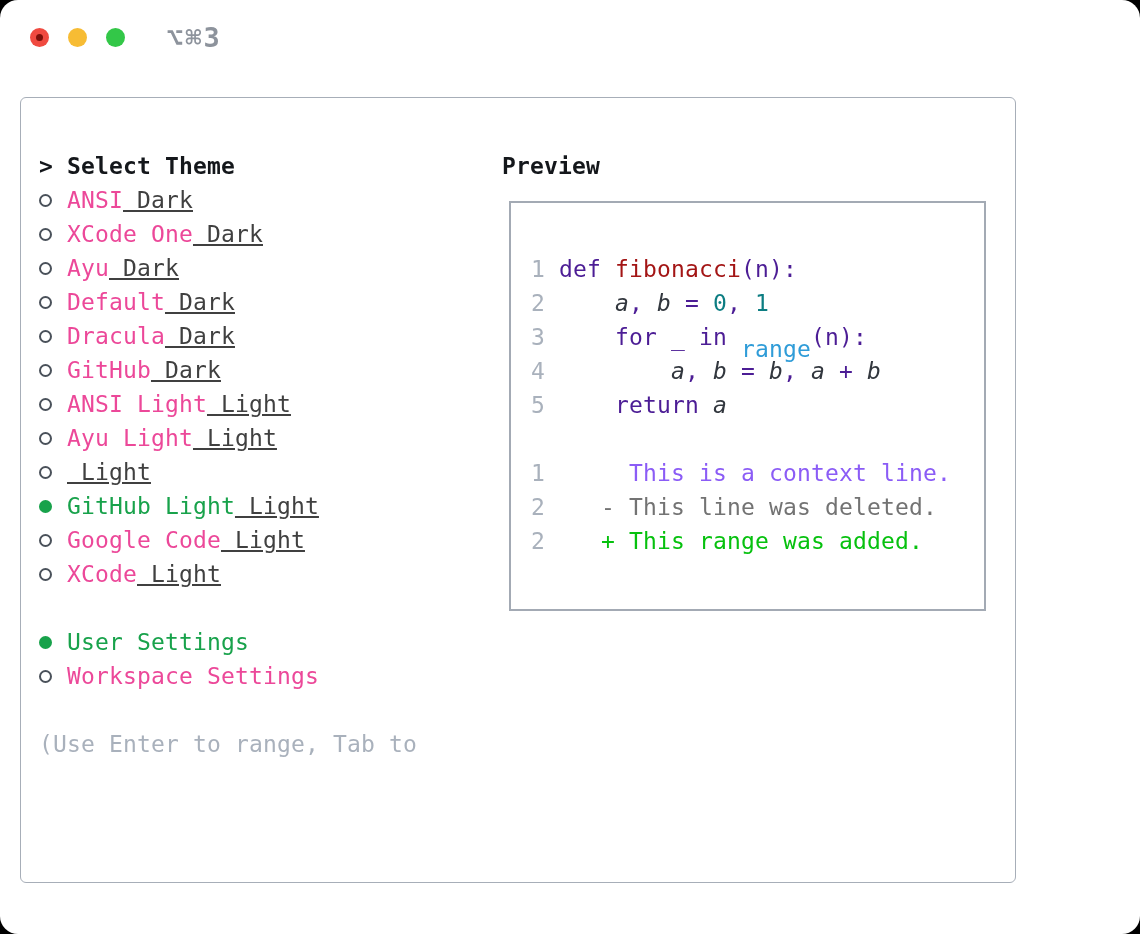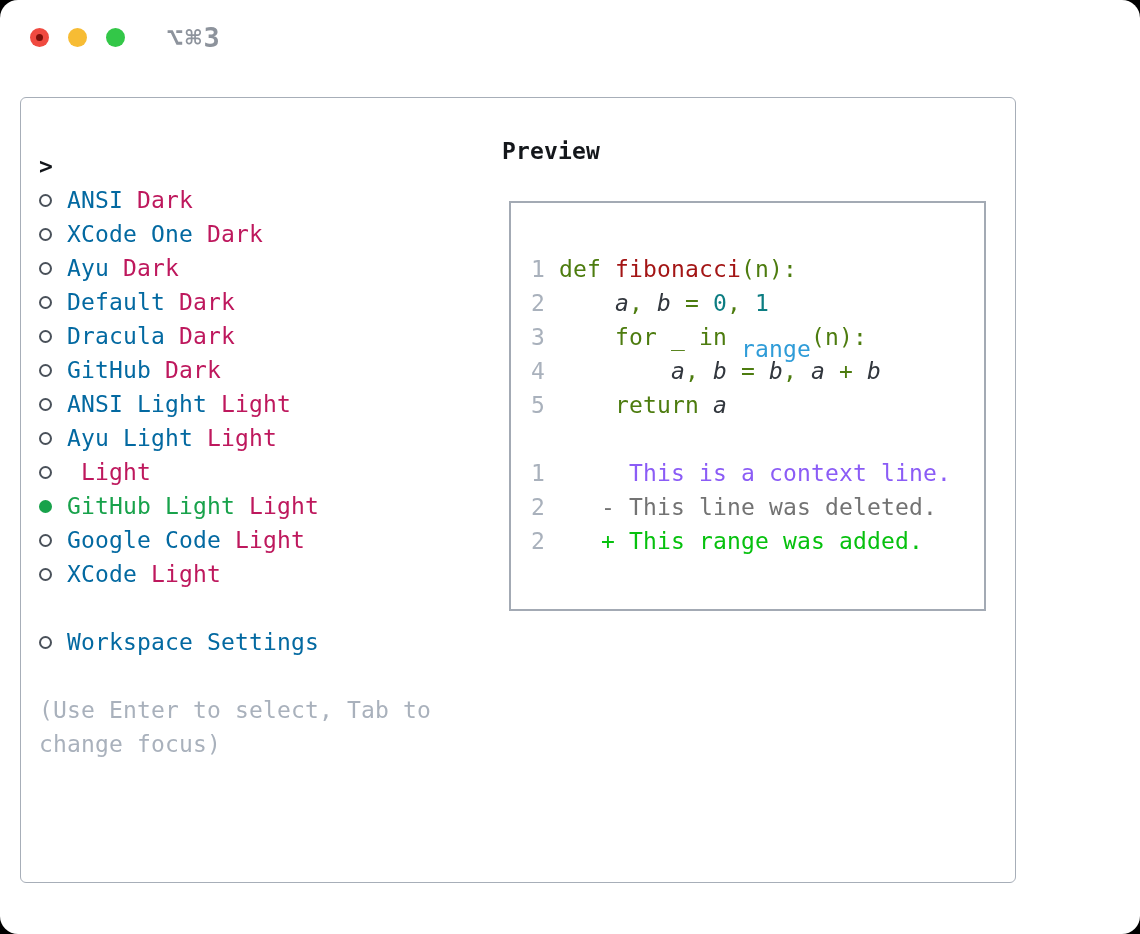--- a/index.html
+++ b/index.html
@@ -37,39 +37,39 @@
     font-size:23px;letter-spacing:0.15px;color:#3a4049;
   }
   .row.header{font-weight:bold;color:#14171b;}
   .row.subheader{color:#1a1d22;padding-left:28px;}
   .row.hint{color:#a9b1bc;}
   .bullet{
     display:inline-block;box-sizing:border-box;width:13px;height:13px;
     border:2px solid #4a515a;border-radius:50%;margin-right:15px;flex:0 0 13px;
   }
   .selected .bullet{background:#18a24b;border-color:#18a24b;}
-  .iname{color:#0369a1;}
+  .iname{color:#ec4899;}
   .selected .iname{color:#18a24b;}
-  .ivariant{color:#be185d;}
+  .ivariant{color:#404040;text-decoration:underline;}
   
   .preview-header{
     position:absolute;left:501px;top:148px;height:34px;display:flex;align-items:center;
     font-size:23px;font-weight:bold;color:#14171b;letter-spacing:0.15px;white-space:pre;
   }
   .preview-box{
     position:absolute;left:508px;top:200px;width:477px;height:410px;
     box-sizing:border-box;border:2px solid #a3aab4;background:#fff;
   }
   .code{position:absolute;left:20px;top:49px;}
   .cline{
     height:34px;display:flex;align-items:center;white-space:pre;
     font-size:23px;letter-spacing:0.15px;
   }
   .seg-ln{color:#a9b1bc;}
-  .seg-pl{color:#4d7c0f;}
+  .seg-pl{color:#4c1d95;}
   .seg-fn{color:#a31515;}
   .seg-nm{color:#0c7d82;}
   .seg-ca{color:#2f9cd8;margin-top:24px;}
   .seg-it{color:#32373e;font-style:italic;}
   .seg-cx{color:#8b5cf6;}
   .seg-de{color:#737373;}
   .seg-ad{color:#06c10e;}
 </style>
 </head>
 <body>
@@ -79,46 +79,46 @@
   <div class="titlebar">
     <span class="light red"></span>
     <span class="light yellow"></span>
     <span class="light green"></span>
     <span class="win-title">⌥⌘3</span>
   </div>
 
   <div class="content-box">
 
     <div class="left-col">
-      <div class="row header"><span>&gt; </span></div>
+      <div class="row header"><span>&gt; </span><span>Select Theme</span></div>
 
       <div class="row item"><span class="bullet"></span><span class="iname">ANSI</span><span class="ivariant"> Dark</span></div>
       <div class="row item"><span class="bullet"></span><span class="iname">XCode One</span><span class="ivariant"> Dark</span></div>
       <div class="row item"><span class="bullet"></span><span class="iname">Ayu</span><span class="ivariant"> Dark</span></div>
       <div class="row item"><span class="bullet"></span><span class="iname">Default</span><span class="ivariant"> Dark</span></div>
       <div class="row item"><span class="bullet"></span><span class="iname">Dracula</span><span class="ivariant"> Dark</span></div>
       <div class="row item"><span class="bullet"></span><span class="iname">GitHub</span><span class="ivariant"> Dark</span></div>
       <div class="row item"><span class="bullet"></span><span class="iname">ANSI Light</span><span class="ivariant"> Light</span></div>
       <div class="row item"><span class="bullet"></span><span class="iname">Ayu Light</span><span class="ivariant"> Light</span></div>
       <div class="row item"><span class="bullet"></span><span class="ivariant"> Light</span></div>
       <div class="row item selected"><span class="bullet"></span><span class="iname">GitHub Light</span><span class="ivariant"> Light</span></div>
       <div class="row item"><span class="bullet"></span><span class="iname">Google Code</span><span class="ivariant"> Light</span></div>
       <div class="row item"><span class="bullet"></span><span class="iname">XCode</span><span class="ivariant"> Light</span></div>
 
       <div class="row"></div>
 
+      <div class="row item selected"><span class="bullet"></span><span class="iname">User Settings</span></div>
       <div class="row item"><span class="bullet"></span><span class="iname">Workspace Settings</span></div>
 
       <div class="row"></div>
 
-      <div class="row hint">(Use Enter to select, Tab to</div>
-      <div class="row hint">change focus)</div>
+      <div class="row hint">(Use Enter to range, Tab to</div>
     </div>
 
-    <div class="preview-header" style="left:481px;top:36px;">Preview</div>
+    <div class="preview-header" style="left:481px;top:51px;">Preview</div>
 
     <div class="preview-box" style="left:488px;top:103px;">
       <div class="code">
         <div class="cline"><span class="seg-ln">1</span><span class="seg-pl"> def </span><span class="seg-fn">fibonacci</span><span class="seg-pl">(n):</span></div>
         <div class="cline"><span class="seg-ln">2</span><span class="seg-pl">     </span><span class="seg-it">a</span><span class="seg-pl">, </span><span class="seg-it">b</span><span class="seg-pl"> = </span><span class="seg-nm">0</span><span class="seg-pl">, </span><span class="seg-nm">1</span></div>
         <div class="cline"><span class="seg-ln">3</span><span class="seg-pl">     for _ in </span><span class="seg-ca">range</span><span class="seg-pl">(n):</span></div>
         <div class="cline"><span class="seg-ln">4</span><span class="seg-pl">         </span><span class="seg-it">a</span><span class="seg-pl">, </span><span class="seg-it">b</span><span class="seg-pl"> = </span><span class="seg-it">b</span><span class="seg-pl">, </span><span class="seg-it">a</span><span class="seg-pl"> + </span><span class="seg-it">b</span></div>
         <div class="cline"><span class="seg-ln">5</span><span class="seg-pl">     return </span><span class="seg-it">a</span></div>
         <div class="cline"></div>
         <div class="cline"><span class="seg-ln">1</span><span class="seg-cx">      This is a context line.</span></div>

